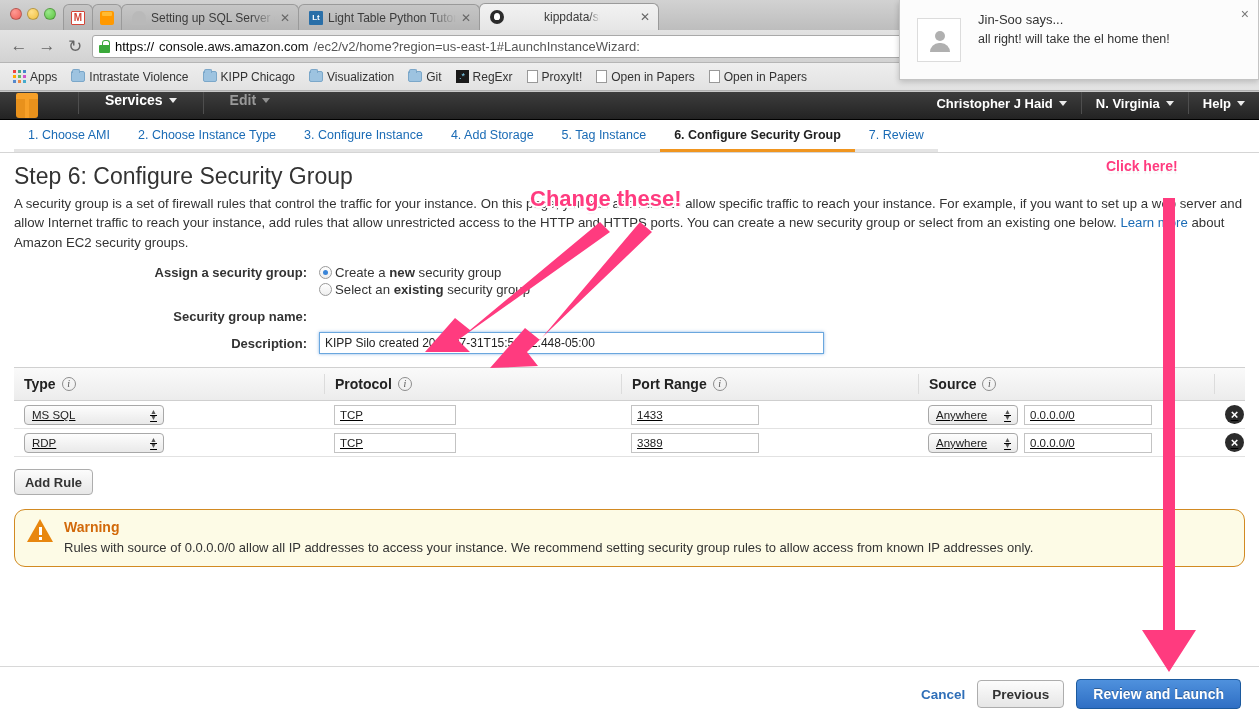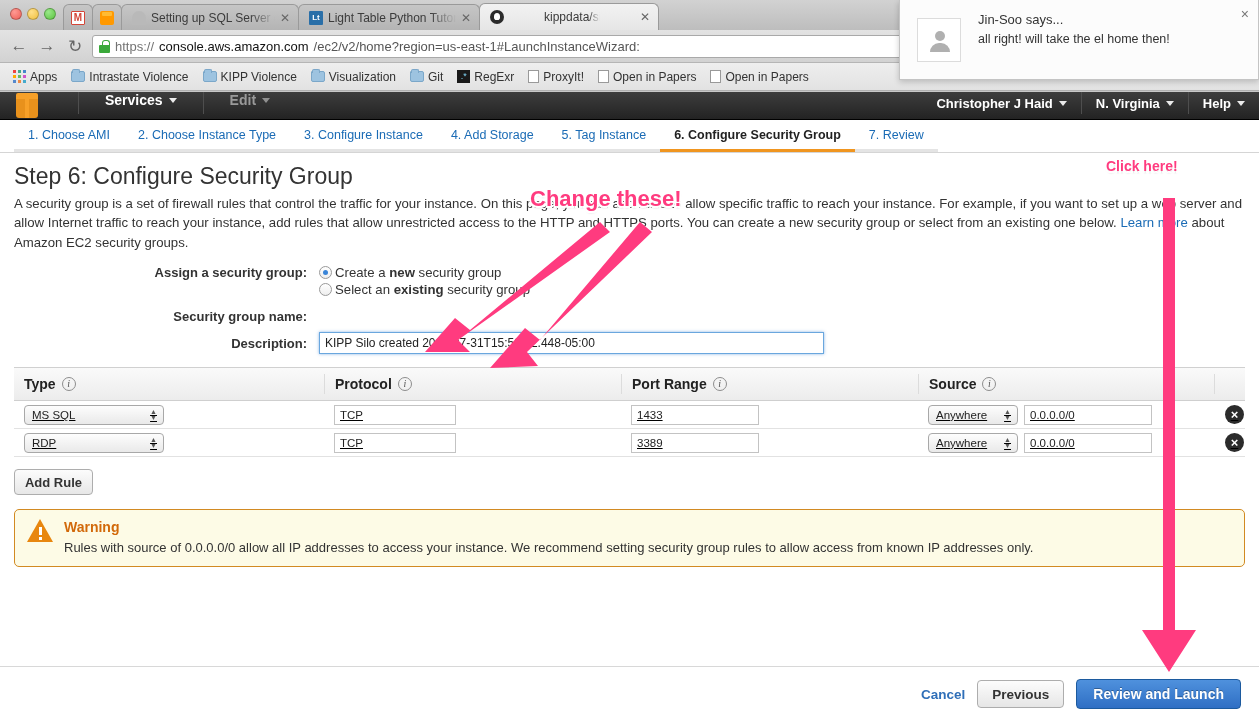--- a/index.html
+++ b/index.html
@@ -55,21 +55,21 @@
   .navbtn { width: 22px; height: 22px; font-size: 17px; color: #666;
             display: flex; align-items: center; justify-content: center; }
   .omnibox { flex: 1; height: 23px; background: #fff; border: 1px solid #a9a9a9;
              border-radius: 3px; display: flex; align-items: center; padding: 0 6px; gap: 5px;
              font-size: 13px; color: #222; overflow: hidden; white-space: nowrap; }
   .lock { width: 11px; height: 13px; flex: none; position: relative; }
   .lock::before { content: ""; position: absolute; left: 0; bottom: 0; width: 11px; height: 8px;
                   background: #3aa93a; border-radius: 1px; }
   .lock::after { content: ""; position: absolute; left: 2.5px; top: 0; width: 6px; height: 7px;
                  border: 1.6px solid #3aa93a; border-bottom: none; border-radius: 3px 3px 0 0; }
-  .omnibox .scheme { color: #737373; }
+  .omnibox .scheme { color: #000000; }
   .omnibox .host { color: #111; }
   .omnibox .path { color: #555; }
 
   .bookmarks { height: 28px; display: flex; align-items: center; gap: 0; padding: 12px 6px;
                background: linear-gradient(#eeeeee, #e2e2e2); border-bottom: 1px solid #b0b0b0; }
   .bm { display: flex; align-items: center; gap: 4px; padding: 2px 7px;
         font-size: 12px; color: #333; white-space: nowrap; }
   .bm-apps-ico { width: 13px; height: 13px;
      background:
        linear-gradient(#e44,#e44) 0 0/3px 3px no-repeat,
@@ -182,21 +182,21 @@
   .delbtn { width: 19px; height: 19px; border-radius: 50%; background: #2b2b2b; color: #fff;
             font-size: 13px; font-weight: bold; display: flex; align-items: center;
             justify-content: center; line-height: 1; }
 
   .addrule { margin-top: 12px; height: 26px; width: 79px; border: 1px solid #adadad;
              border-radius: 4px; background: linear-gradient(#fcfcfc, #e7e7e7);
              font-size: 13px; font-weight: bold; color: #333;
              display: flex; align-items: center; justify-content: center; }
 
   
-  .warn { margin-top: 14px; border: 1px solid #d28a22; border-radius: 5px;
+  .warn { margin-top: 14px; border: 1px solid #d28a22; border-radius: 11px;
           background: #fdfbe6; padding: 9px 12px 11px 12px; display: flex; gap: 11px; }
   .warn-ico { width: 26px; height: 24px; flex: none; position: relative; }
   .warn-ico .tri { width: 0; height: 0; border-left: 13px solid transparent;
                    border-right: 13px solid transparent; border-bottom: 23px solid #e8870f;
                    position: absolute; left: 0; top: 0; }
   .warn-ico .bang { position: absolute; left: 11.5px; top: 8px; width: 3px; height: 8px;
                     background: #fff; }
   .warn-ico .dot { position: absolute; left: 11.5px; top: 18px; width: 3px; height: 3px;
                    background: #fff; }
   .warn-title { font-size: 14px; font-weight: bold; color: #d2690a; margin-bottom: 5px; }
@@ -276,21 +276,21 @@
     <div class="bm">
       <span class="bm-apps-ico"></span>
       <span>Apps</span>
     </div>
     <div class="bm">
       <span class="bm-folder"></span>
       <span>Intrastate Violence</span>
     </div>
     <div class="bm">
       <span class="bm-folder"></span>
-      <span>KIPP Violence</span>
+      <span>KIPP Chicago</span>
     </div>
     <div class="bm">
       <span class="bm-folder"></span>
       <span>Visualization</span>
     </div>
     <div class="bm">
       <span class="bm-folder"></span>
       <span>Git</span>
     </div>
     <div class="bm">

